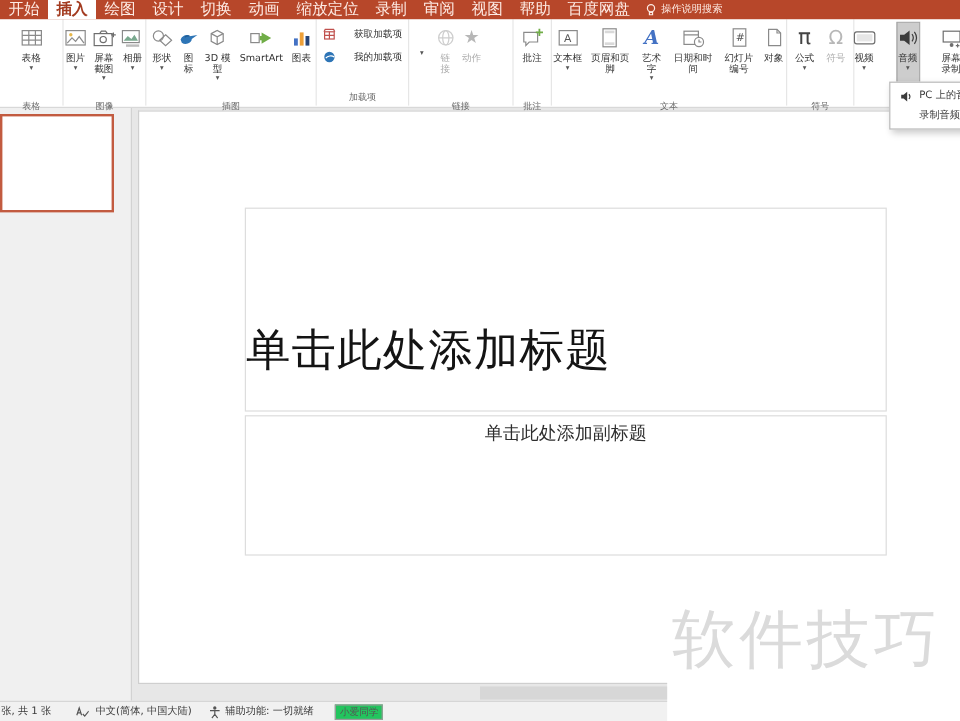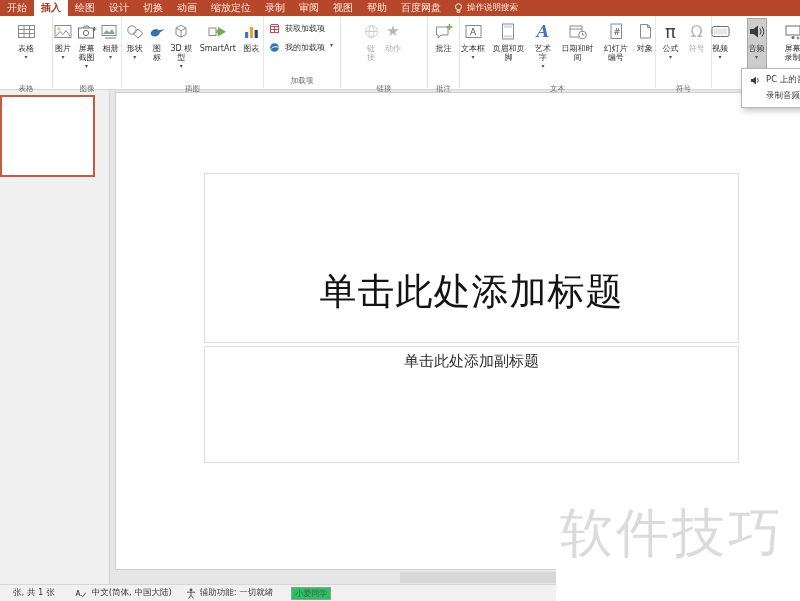--- a/index.html
+++ b/index.html
@@ -2,61 +2,61 @@
 <html><head>
 <meta charset="utf-8">
 <style>
   html,body{margin:0;padding:0;background:#fff}
   #app{position:relative;width:800px;height:601px;overflow:hidden;
        font-family:"DejaVu Sans","Liberation Sans",sans-serif;background:#e7e7e7;cursor:default}
 
   
   .tabbar{position:absolute;left:0;top:0;width:800px;height:16px;background:#b7472a;
           display:flex;align-items:stretch;z-index:20}
-  .tab{font-size:10px;color:#fdeae3;padding:0 7px;display:flex;align-items:center;white-space:nowrap}
+  .tab{font-size:13px;color:#fdeae3;padding:0 7px;display:flex;align-items:center;white-space:nowrap}
   .tab.active{background:#fff;color:#a33b20;font-weight:bold}
   .tab-search{display:flex;align-items:center;gap:4px;color:#fdeae3;font-size:8.5px;padding:0 6px}
 
   
   .ribbon{position:absolute;left:0;top:16px;width:800px;height:73px;background:#fff;
           border-bottom:1px solid #d8d8d8;z-index:10}
   .rgroup{position:absolute;top:0;height:72px;border-right:1px solid #e6e6e6;
           display:flex;flex-direction:column;box-sizing:border-box}
   .rbtns{flex:1;display:flex;justify-content:center;align-items:flex-start;gap:1px;padding-top:2px}
   .glabel{height:12px;text-align:center;font-size:7.5px;color:#6a6a6a;line-height:10px;white-space:nowrap}
   .bigbtn{display:flex;flex-direction:column;align-items:center;font-size:8px;color:#333;
           line-height:1.15;text-align:center;padding:1px 1px;box-sizing:border-box;height:66px}
   .bigbtn .ic{height:25px;display:flex;align-items:center;justify-content:center}
   .bl{display:block}
   .dd{font-size:6px;color:#555;line-height:6px;margin-top:1px}
   .disabled{opacity:.42}
   .pressed{background:#cdcdcd;box-shadow:inset 0 0 0 1px #a6a6a6}
   .addin-col{display:flex;flex-direction:column;justify-content:flex-start;padding:7px 2px 0 5px;gap:8px}
-  .smallbtn{display:flex;align-items:flex-start;gap:5px;font-size:8px;color:#333;white-space:nowrap}
+  .smallbtn{display:flex;align-items:flex-start;gap:15px;font-size:8px;color:#333;white-space:nowrap}
   svg{display:block}
   .glyph{font-size:15px;color:#555;line-height:1}
   .wordart-a{font-family:"DejaVu Serif","Liberation Serif",serif;font-style:italic;font-weight:bold;
              font-size:16px;color:#4472c4;line-height:1}
 
   
   .audio-menu{position:absolute;left:741px;top:68px;width:120px;background:#fff;
               border:1px solid #b9b9b9;box-shadow:2px 3px 6px rgba(0,0,0,.22);z-index:60;padding:3px 0}
   .menu-item{display:flex;align-items:center;gap:5px;height:16px;padding:0 7px;font-size:8.5px;
              color:#3a3a3a;white-space:nowrap}
   .menu-item .mi-ic{width:12px;display:flex;justify-content:center}
 
   
   .thumbs{position:absolute;left:0;top:89px;width:110px;height:495px;background:#f0f0f0;
           border-right:1px solid #d2d2d2;box-sizing:border-box}
   .thumb{position:absolute;left:0;top:6px;width:91px;height:78px;background:#fff;border:2px solid #c25b40}
   .canvas{position:absolute;left:111px;top:89px;width:689px;height:495px;background:#e7e7e7}
   .slide{position:absolute;left:4px;top:3px;width:685px;height:478px;background:#fff;
          border:1px solid #cfcfcf;border-right:none;box-sizing:border-box}
   .title-ph{position:absolute;left:88px;top:80px;width:535px;height:170px;border:1px solid #dddddd;box-sizing:border-box}
-  .title-text{position:absolute;left:0;right:0;top:93px;text-align:center;font-size:37px;color:#141414;
+  .title-text{position:absolute;left:0;right:0;top:93px;font-size:37px;color:#141414;
               font-weight:300;letter-spacing:1px;white-space:nowrap}
   .subtitle-ph{position:absolute;left:88px;top:253px;width:535px;height:117px;border:1px solid #dddddd;box-sizing:border-box}
   .subtitle-text{margin-top:5px;text-align:center;font-size:15px;color:#2e2e2e}
   .hthumb{position:absolute;left:289px;top:483px;width:160px;height:11px;background:#d7d7d7}
 
   
   .statusbar{position:absolute;left:0;top:584px;width:800px;height:17px;background:#f1f1f1;
              border-top:1px solid #d6d6d6;display:flex;align-items:center;font-size:8.5px;
              color:#3a3a3a;box-sizing:border-box;z-index:15}
   .sb-item{white-space:nowrap}
@@ -408,21 +408,21 @@
         <div class="title-text">单击此处添加标题</div>
       </div>
       <div class="subtitle-ph">
         <div class="subtitle-text">单击此处添加副标题</div>
       </div>
     </div>
     <div class="hthumb"></div>
   </div>
 
   <div class="statusbar">
-    <span class="sb-item" style="margin-left:13px">张, 共 1 张</span>
+    <span class="sb-item" style="margin-left:1px">张, 共 1 张</span>
     <span class="sb-item" style="margin-left:20px">
       <svg width="11" height="10" viewBox="0 0 11 10">
           <path d="M1,8 L3,2 L5,8 M1.7,6 h2.6" fill="none" stroke="#555"></path>
           <path d="M6,7 l1.6,1.8 L11,4.5" fill="none" stroke="#555"></path>
         </svg>
     </span>
     <span class="sb-item" style="margin-left:6px">中文(简体, 中国大陆)</span>
     <span class="sb-item" style="margin-left:14px">
       <svg width="10" height="11" viewBox="0 0 10 11">
           <circle cx="5" cy="2" r="1.4" fill="#555"></circle>

